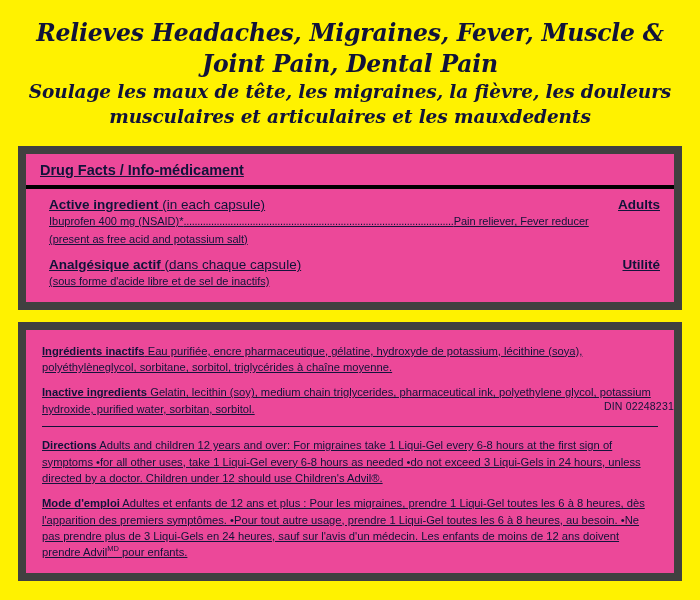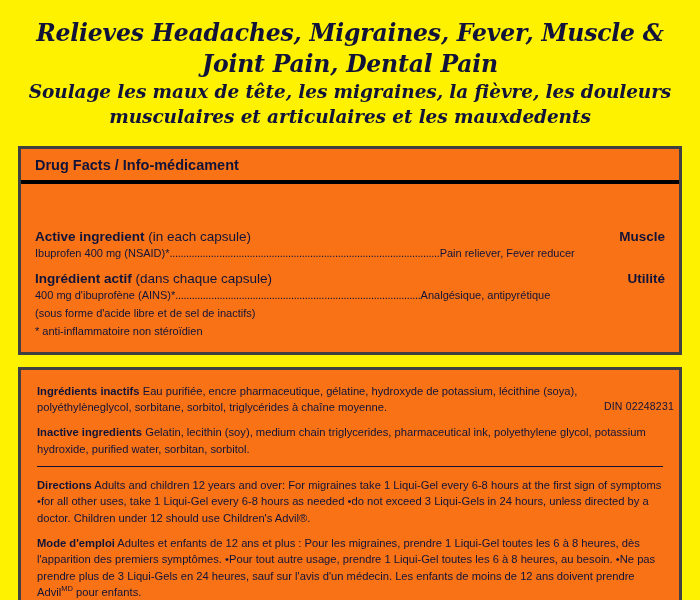--- a/index.html
+++ b/index.html
@@ -42,42 +42,42 @@
     font-style: italic;
     font-size: 18.5px;
     line-height: 1.35;
     color: #111339;
     margin-top: 0;
     letter-spacing: -0.1px;
   }
 
   
   .panel {
-    border: 3px solid #404040;
-    background: #f97316;
+    border: 8px solid #404040;
+    background: #ec4899;
     box-sizing: border-box;
+    text-decoration: underline;
   }
   .panel-facts {
     margin-top: 16px;
     padding: 0;
   }
   .facts-title {
     font-size: 14.5px;
     font-weight: bold;
     color: #111339;
     padding: 8px 14px 7px 14px;
   }
   .rule-thick {
     height: 4px;
     background: #000;
     margin: 0;
   }
   .facts-body {
-    padding: 8px 14px 12px 14px;
-    margin-top: 37px;
+    padding: 8px 14px 12px 23px;
   }
   .row-head {
     display: flex;
     justify-content: space-between;
     align-items: baseline;
     font-size: 13.5px;
   }
   .row-head .lead {
     font-weight: bold;
     color: #111339;
@@ -149,40 +149,37 @@
   <div class="panel panel-facts">
     <div class="facts-title">Drug Facts / Info-médicament</div>
     <div class="rule-thick"></div>
     <div class="facts-body">
 
       <div class="row-head">
         <div class="lead">
           <span>Active ingredient</span>
           <span class="light">(in each capsule)</span>
         </div>
-        <div class="purpose">Muscle</div>
+        <div class="purpose">Adults</div>
       </div>
       <div class="detail">
         <span>Ibuprofen 400 mg (NSAID)*</span><span class="dots">..................................................................................................</span><span>Pain reliever, Fever reducer</span>
       </div>
+      <div class="detail">(present as free acid and potassium salt)</div>
 
       <div class="block-gap"></div>
 
       <div class="row-head">
         <div class="lead">
-          <span>Ingrédient actif</span>
+          <span>Analgésique actif</span>
           <span class="light">(dans chaque capsule)</span>
         </div>
         <div class="purpose">Utilité</div>
       </div>
-      <div class="detail">
-        <span>400 mg d'ibuprofène (AINS)*</span><span class="dots">.........................................................................................</span><span>Analgésique, antipyrétique</span>
-      </div>
       <div class="detail">(sous forme d'acide libre et de sel de inactifs)</div>
-      <div class="detail">* anti-inflammatoire non stéroïdien</div>
 
     </div>
   </div>
 
   <div class="panel panel-info">
 
     <div class="para">
       <b>Ingrédients inactifs</b><span> Eau purifiée, encre pharmaceutique, gélatine, hydroxyde de potassium, lécithine (soya), polyéthylèneglycol, sorbitane, sorbitol, triglycérides à chaîne moyenne.</span>
     </div>
 

